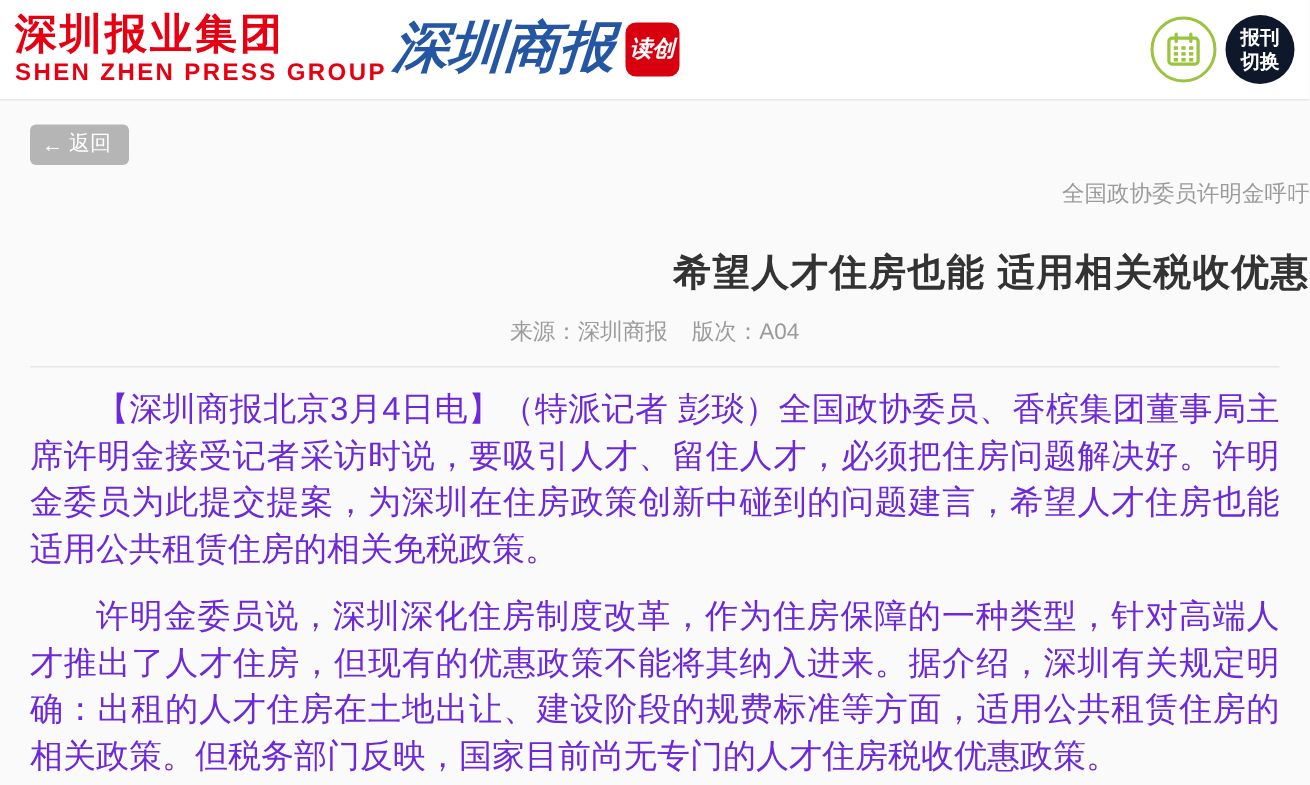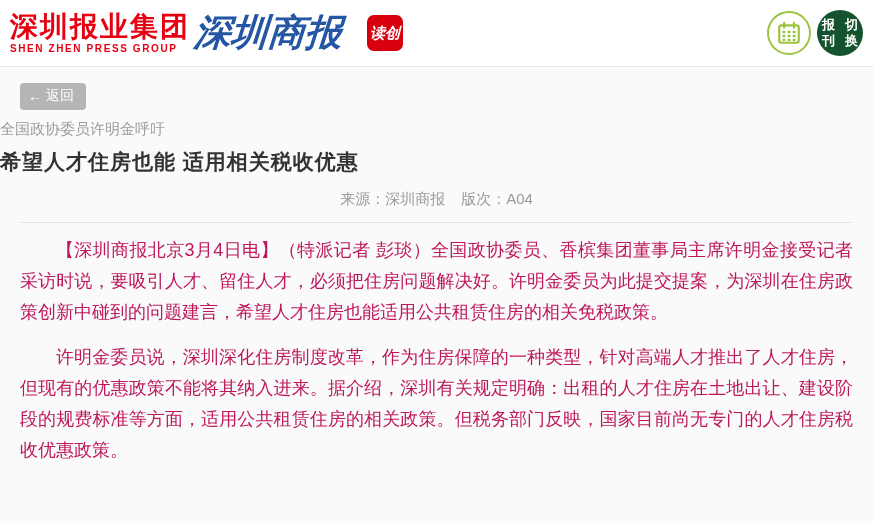--- a/index.html
+++ b/index.html
@@ -23,39 +23,39 @@
   .brand { display: flex; align-items: center; cursor: pointer; }
   .brand-group { display: flex; flex-direction: column; }
   .brand-cn {
     font-size: 28px;
     font-weight: 800;
     color: #e60012;
     letter-spacing: 2px;
     line-height: 1.05;
   }
   .brand-en {
-    font-size: 10px;
+    font-size: 16px;
     font-weight: 700;
     color: #e60012;
     letter-spacing: 1.6px;
     margin-top: 2px;
   }
   .paper-name {
     font-family: "Liberation Serif", "DejaVu Serif", serif;
     font-style: italic;
     font-weight: 700;
     font-size: 37px;
     color: #2456a4;
     margin-left: 4px;
     transform: skewX(-4deg);
     line-height: 1;
   }
   .badge {
     width: 36px; height: 36px;
-    margin-left: 25px;
+    margin-left: 7px;
     background: #d8000f;
     border-radius: 7px;
     color: #fff;
     font-size: 15px;
     font-weight: 700;
     font-style: italic;
     display: flex; align-items: center; justify-content: center;
     line-height: 1;
     text-align: center;
   }
@@ -65,26 +65,26 @@
     border-radius: 50%;
     border: 2px solid #9ac43e;
     background: #fff;
     display: flex; align-items: center; justify-content: center;
     cursor: pointer;
   }
   .switch-btn {
     width: 46px; height: 46px;
     border-radius: 50%;
     border: none;
-    background: #14532d;
+    background: #0f172a;
     color: #fff;
     font-size: 13px;
     font-weight: 700;
     line-height: 1.2;
-    display: flex; flex-direction: row;
+    display: flex; flex-direction: column;
     align-items: center; justify-content: center;
     cursor: pointer;
     font-family: "Liberation Sans", sans-serif;
   }
 
   
   .back-btn {
     display: inline-flex;
     align-items: center;
     gap: 4px;
@@ -94,48 +94,48 @@
     border: none;
     border-radius: 4px;
     padding: 4px 12px 5px 8px;
     font-size: 14px;
     cursor: pointer;
     font-family: "Liberation Sans", sans-serif;
   }
   .back-arrow { font-size: 14px; line-height: 1; }
 
   
-  .article-head { text-align: left; margin-top: 10px; }
+  .article-head { text-align: right; margin-top: 10px; }
   .kicker { font-size: 15px; color: #9b9b9b; }
   .title {
-    font-size: 21px;
+    font-size: 25px;
     font-weight: 700;
     color: #333333;
     letter-spacing: 1px;
-    margin-top: 9px;
+    margin-top: 26px;
   }
   .meta {
     margin-top: 14px;
     font-size: 15px;
     color: #9b9b9b;
     display: flex;
     justify-content: center;
     gap: 16px;
   }
   .divider {
     border-bottom: 1px solid #e6e6e6;
     margin: 13px 20px 0 20px;
   }
 
   
   .article-body { margin: 0 20px; padding-top: 12px; }
   .article-body p {
-    font-size: 18px;
+    font-size: 22px;
     line-height: 31px;
-    color: #be185d;
+    color: #6d28d9;
     text-indent: 2em;
     text-align: justify;
     margin-bottom: 14px;
   }
 </style>
 </head>
 <body>
 
 <div class="page">
 

